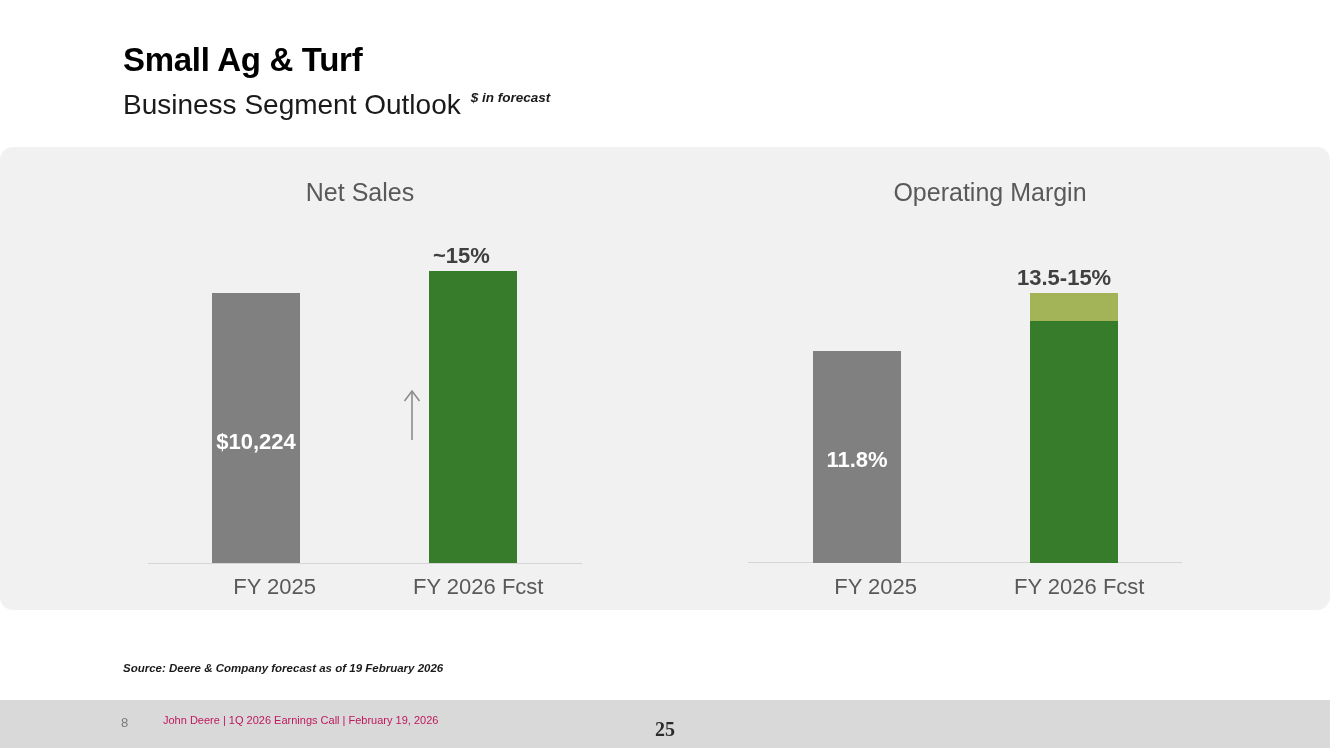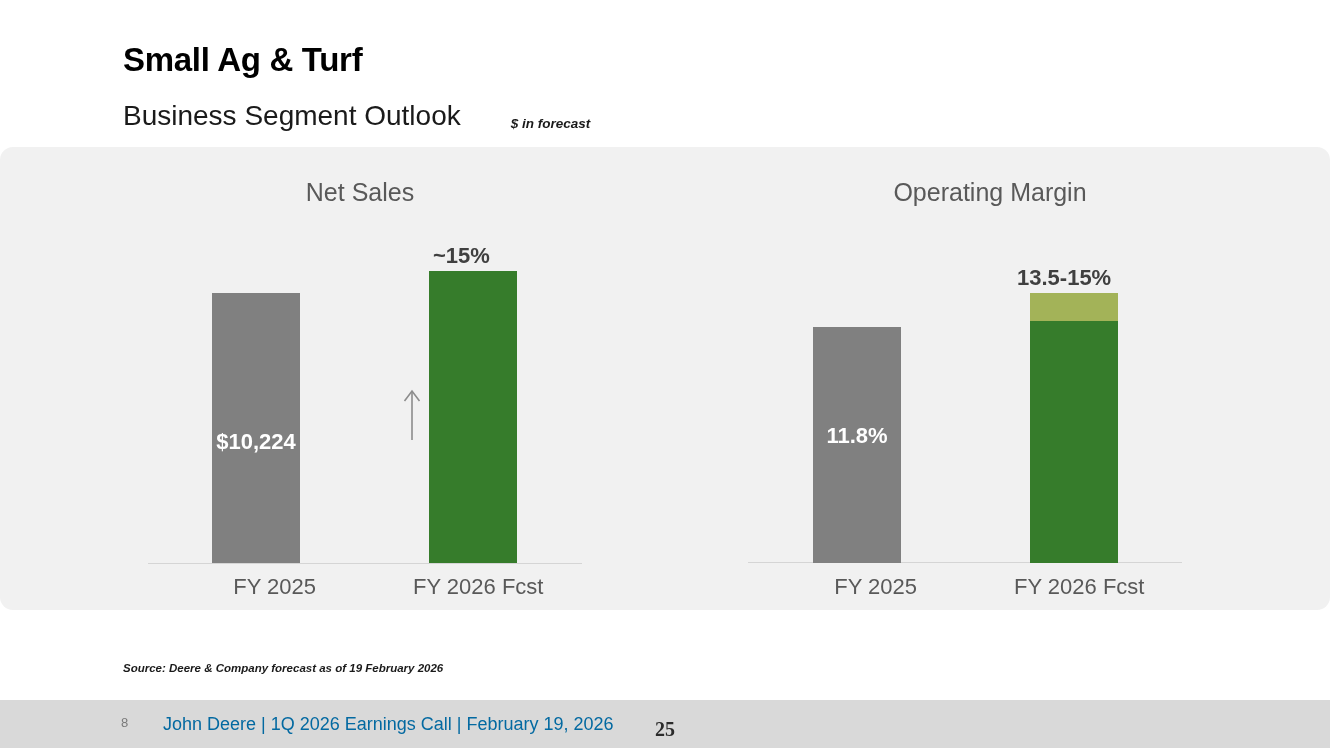--- a/index.html
+++ b/index.html
@@ -30,24 +30,23 @@
     top: 43px;
     font-size: 33px;
     font-weight: bold;
     color: #000000;
     letter-spacing: -0.3px;
     line-height: 1;
   }
   .subtitle-row {
     position: absolute;
     left: 123px;
-    top: 102px;
+    top: 91px;
     display: flex;
-    align-items: flex-end;
-    gap: 40px;
+    align-items: flex-start;
   }
   .slide-subtitle {
     font-size: 28px;
     font-weight: normal;
     color: #1a1a1a;
     line-height: 1;
   }
   .subtitle-note {
     font-size: 13.5px;
     font-style: italic;
@@ -166,22 +165,22 @@
     left: 121px;
     top: 16px;
     font-size: 13px;
     color: #7a7a7a;
     line-height: 1;
   }
   .footer-text {
     position: absolute;
     left: 163px;
     top: 15px;
-    font-size: 18px;
-    color: #0369a1;
+    font-size: 11px;
+    color: #be185d;
     line-height: 1;
   }
   .footer-number {
     position: absolute;
     left: 655px;
     top: 19px;
     font-size: 20px;
     font-weight: bold;
     color: #2b2b2b;
     font-family: "Liberation Serif", serif;
@@ -227,21 +226,21 @@
     </div>
   </div>
 
   <div class="chart chart-right">
     <div class="chart-title">Operating Margin</div>
 
     <div class="plot">
 
       <div class="baseline" style="left:58px; top:415px; width:434px;"></div>
 
-      <div class="bar bar-gray" style="left:123px; width:88px; height:236px;">
+      <div class="bar bar-gray" style="left:123px; width:88px; height:212px;">
         <div class="bar-inner-label" style="top:98px;">11.8%</div>
       </div>
 
       <div class="bar bar-green" style="left:340px; width:88px; height:242px;">
         <div class="seg-olive" style="top:-28px; height:28px;"></div>
       </div>
 
       <div class="top-label" style="left:327px; top:120px;">13.5-15%</div>
 
       <div class="axis-label" style="left:107px; top:429px; width:120px;">FY 2025</div>

